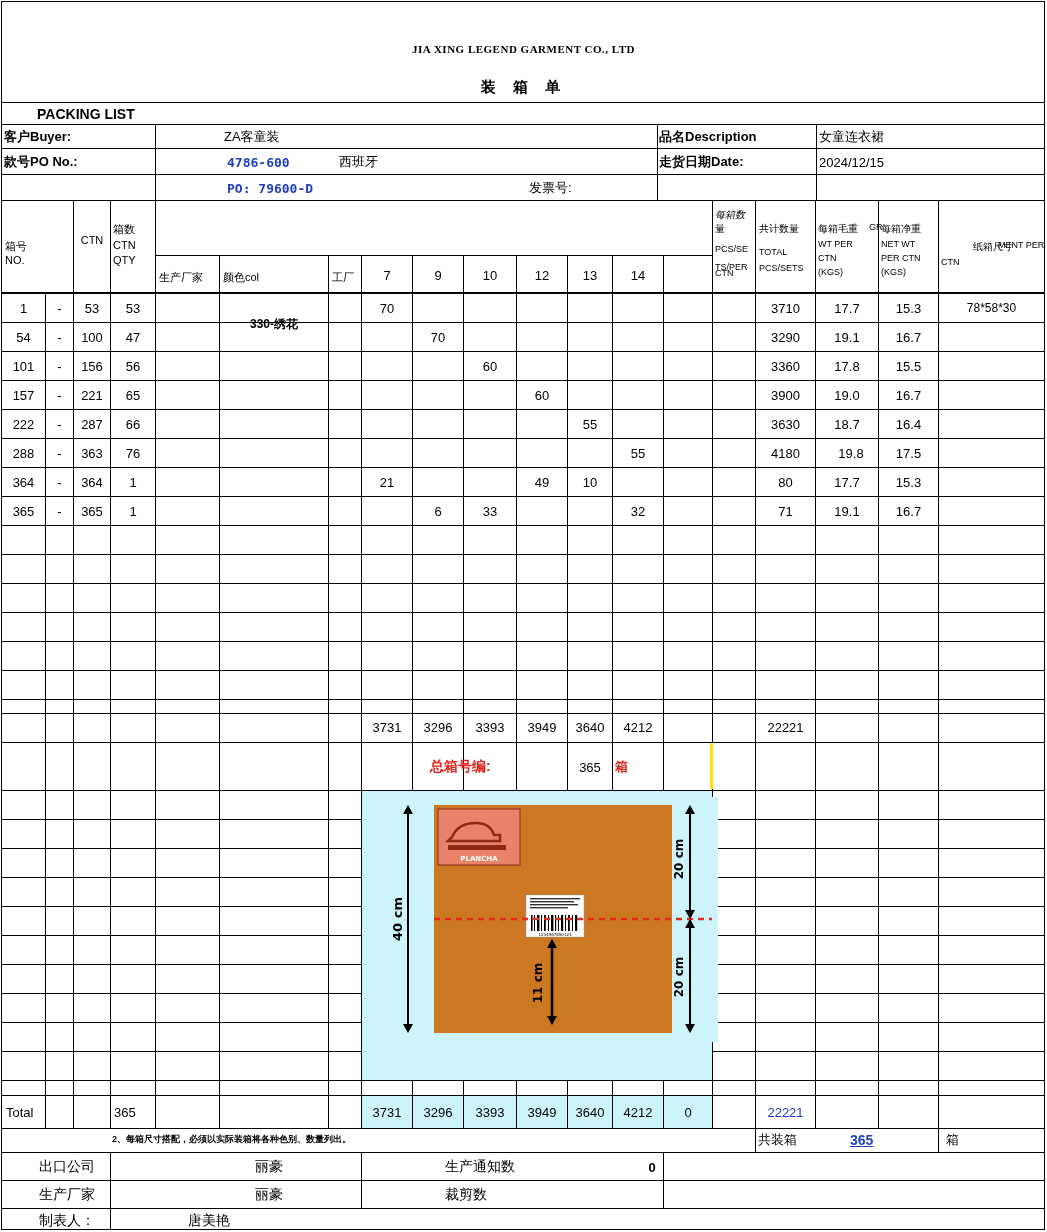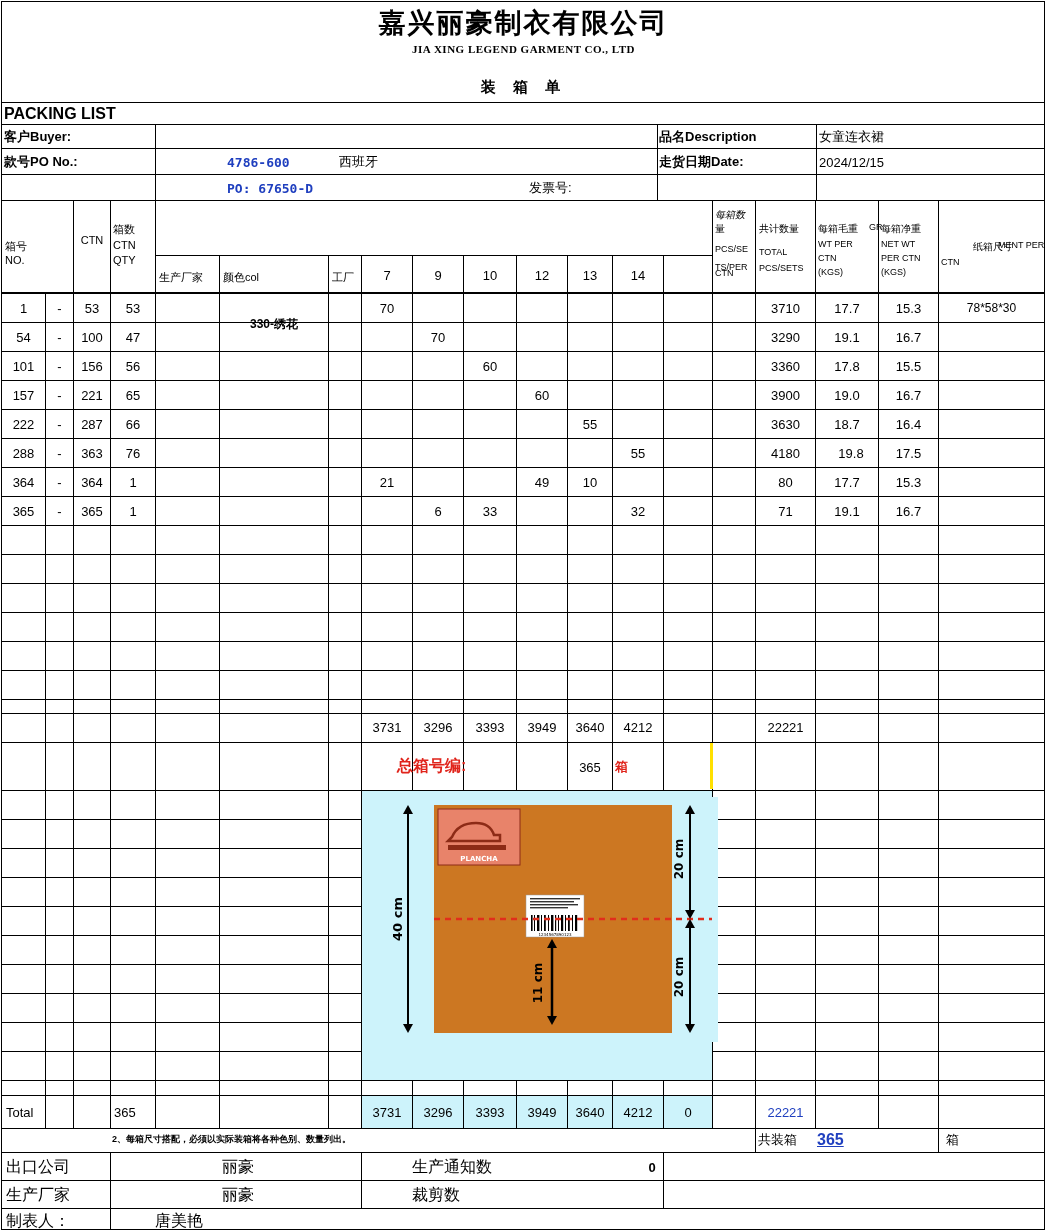--- a/index.html
+++ b/index.html
@@ -14,56 +14,56 @@
   .c{display:flex;align-items:center;justify-content:center;}
   .l{display:flex;align-items:center;justify-content:flex-start;}
   .mono{font-family:"DejaVu Sans Mono","Liberation Mono",monospace;}
   .blue{color:#1f3fbf;}
   .red{color:#e0241b;}
   .small{font-size:9px;}
   .s10{font-size:10px;}
   .s11{font-size:11px;}
   .s12{font-size:12px;}
   .s13{font-size:13px;}
-  .s14{font-size:16px;}
+  .s14{font-size:14px;margin-left:33px;}
   .bold{font-weight:bold;}
   .grid-line{position:absolute;background:#000;}
   .cyan{background:#cdf3fb;}
 </style>
 </head>
 <body>
 
 <div id="sheet">
 
   <div class="bx" style="left:1px;top:1px;width:1044px;height:1229px;"></div>
 
-  <div class="txt c hdr-cn" style="left:0;top:6px;width:1047px;height:34px;">嘉兴丽豪制衣有限公司</div>
   <div class="txt c hdr-en" style="left:0;top:41px;width:1047px;height:16px;">JIA XING LEGEND GARMENT CO., LTD</div>
   <div class="txt c title-cn" style="left:0;top:76px;width:1047px;height:22px;">装 箱 单</div>
 
   <div class="grid-line" style="left:1px;top:102px;width:1044px;height:1px;"></div>
 
   <div class="txt l s14 bold" style="left:4px;top:104px;width:240px;height:20px;">PACKING     LIST</div>
   <div class="grid-line" style="left:1px;top:124px;width:1044px;height:1px;"></div>
 
   <div class="txt l s13 bold" style="left:4px;top:126px;width:150px;height:22px;">客户Buyer:</div>
+  <div class="txt l s13" style="left:224px;top:126px;width:300px;height:22px;">ZA客童装</div>
   <div class="txt l s13 bold" style="left:659px;top:126px;width:160px;height:22px;">品名Description</div>
   <div class="txt l s13" style="left:819px;top:126px;width:200px;height:22px;">女童连衣裙</div>
 
   <div class="grid-line" style="left:1px;top:148px;width:1044px;height:1px;"></div>
 
   <div class="txt l s13 bold" style="left:4px;top:150px;width:170px;height:24px;">款号PO No.:</div>
   <div class="txt l s13 bold blue mono" style="left:227px;top:150px;width:120px;height:24px;">4786-600</div>
   <div class="txt l s13" style="left:339px;top:150px;width:150px;height:24px;">西班牙</div>
   <div class="txt l s13 bold" style="left:659px;top:150px;width:160px;height:24px;">走货日期Date:</div>
   <div class="txt l s13" style="left:819px;top:150px;width:200px;height:24px;">2024/12/15</div>
 
   <div class="grid-line" style="left:1px;top:174px;width:1044px;height:1px;"></div>
 
-  <div class="txt l s13 bold blue mono" style="left:227px;top:176px;width:200px;height:24px;">PO: 67650-D</div>
+  <div class="txt l s13 bold blue mono" style="left:227px;top:176px;width:200px;height:24px;">PO: 79600-D</div>
   <div class="txt l s13" style="left:529px;top:176px;width:160px;height:24px;">发票号:</div>
   <div class="txt l s13" style="left:700px;top:176px;width:180px;height:24px;"></div>
 
   <div class="grid-line" style="left:1px;top:200px;width:1044px;height:1px;"></div>
 
   <div class="grid-line" style="left:155px;top:125px;width:1px;height:75px;"></div>
   <div class="grid-line" style="left:657px;top:125px;width:1px;height:75px;"></div>
   <div class="grid-line" style="left:816px;top:125px;width:1px;height:75px;"></div>
 
   <div class="bx" style="left:1px;top:200px;width:1044px;height:93px;"></div>

